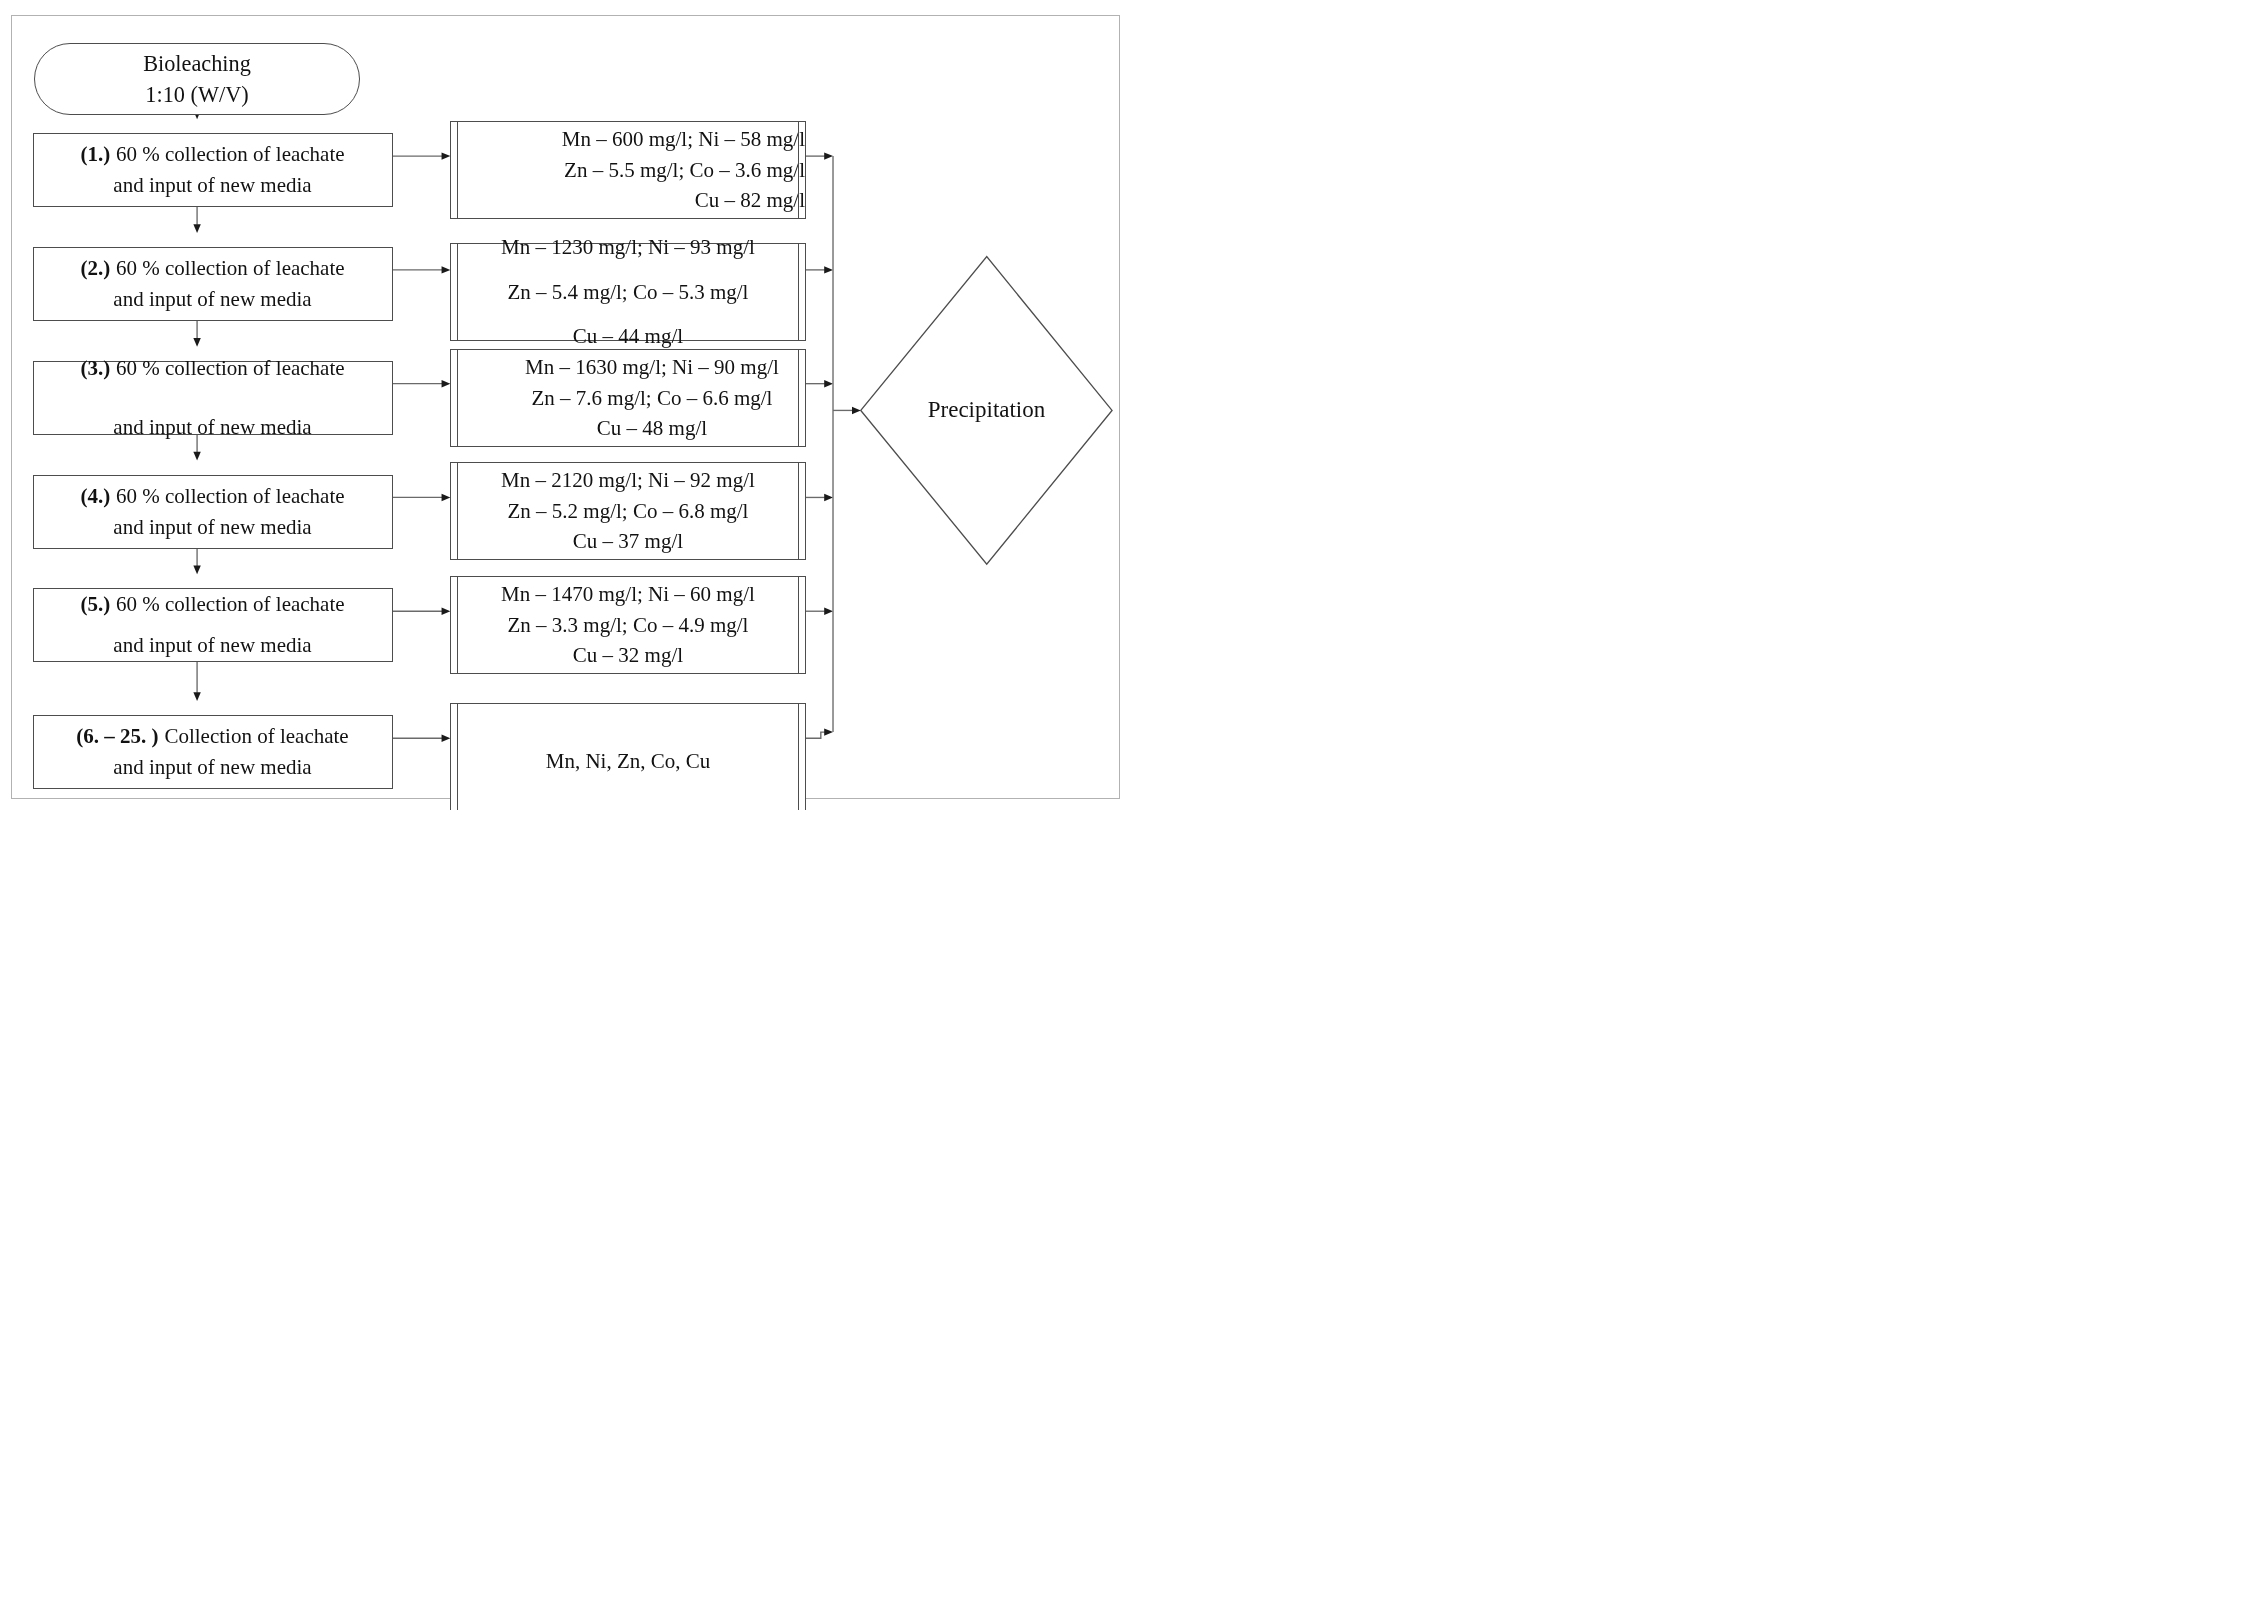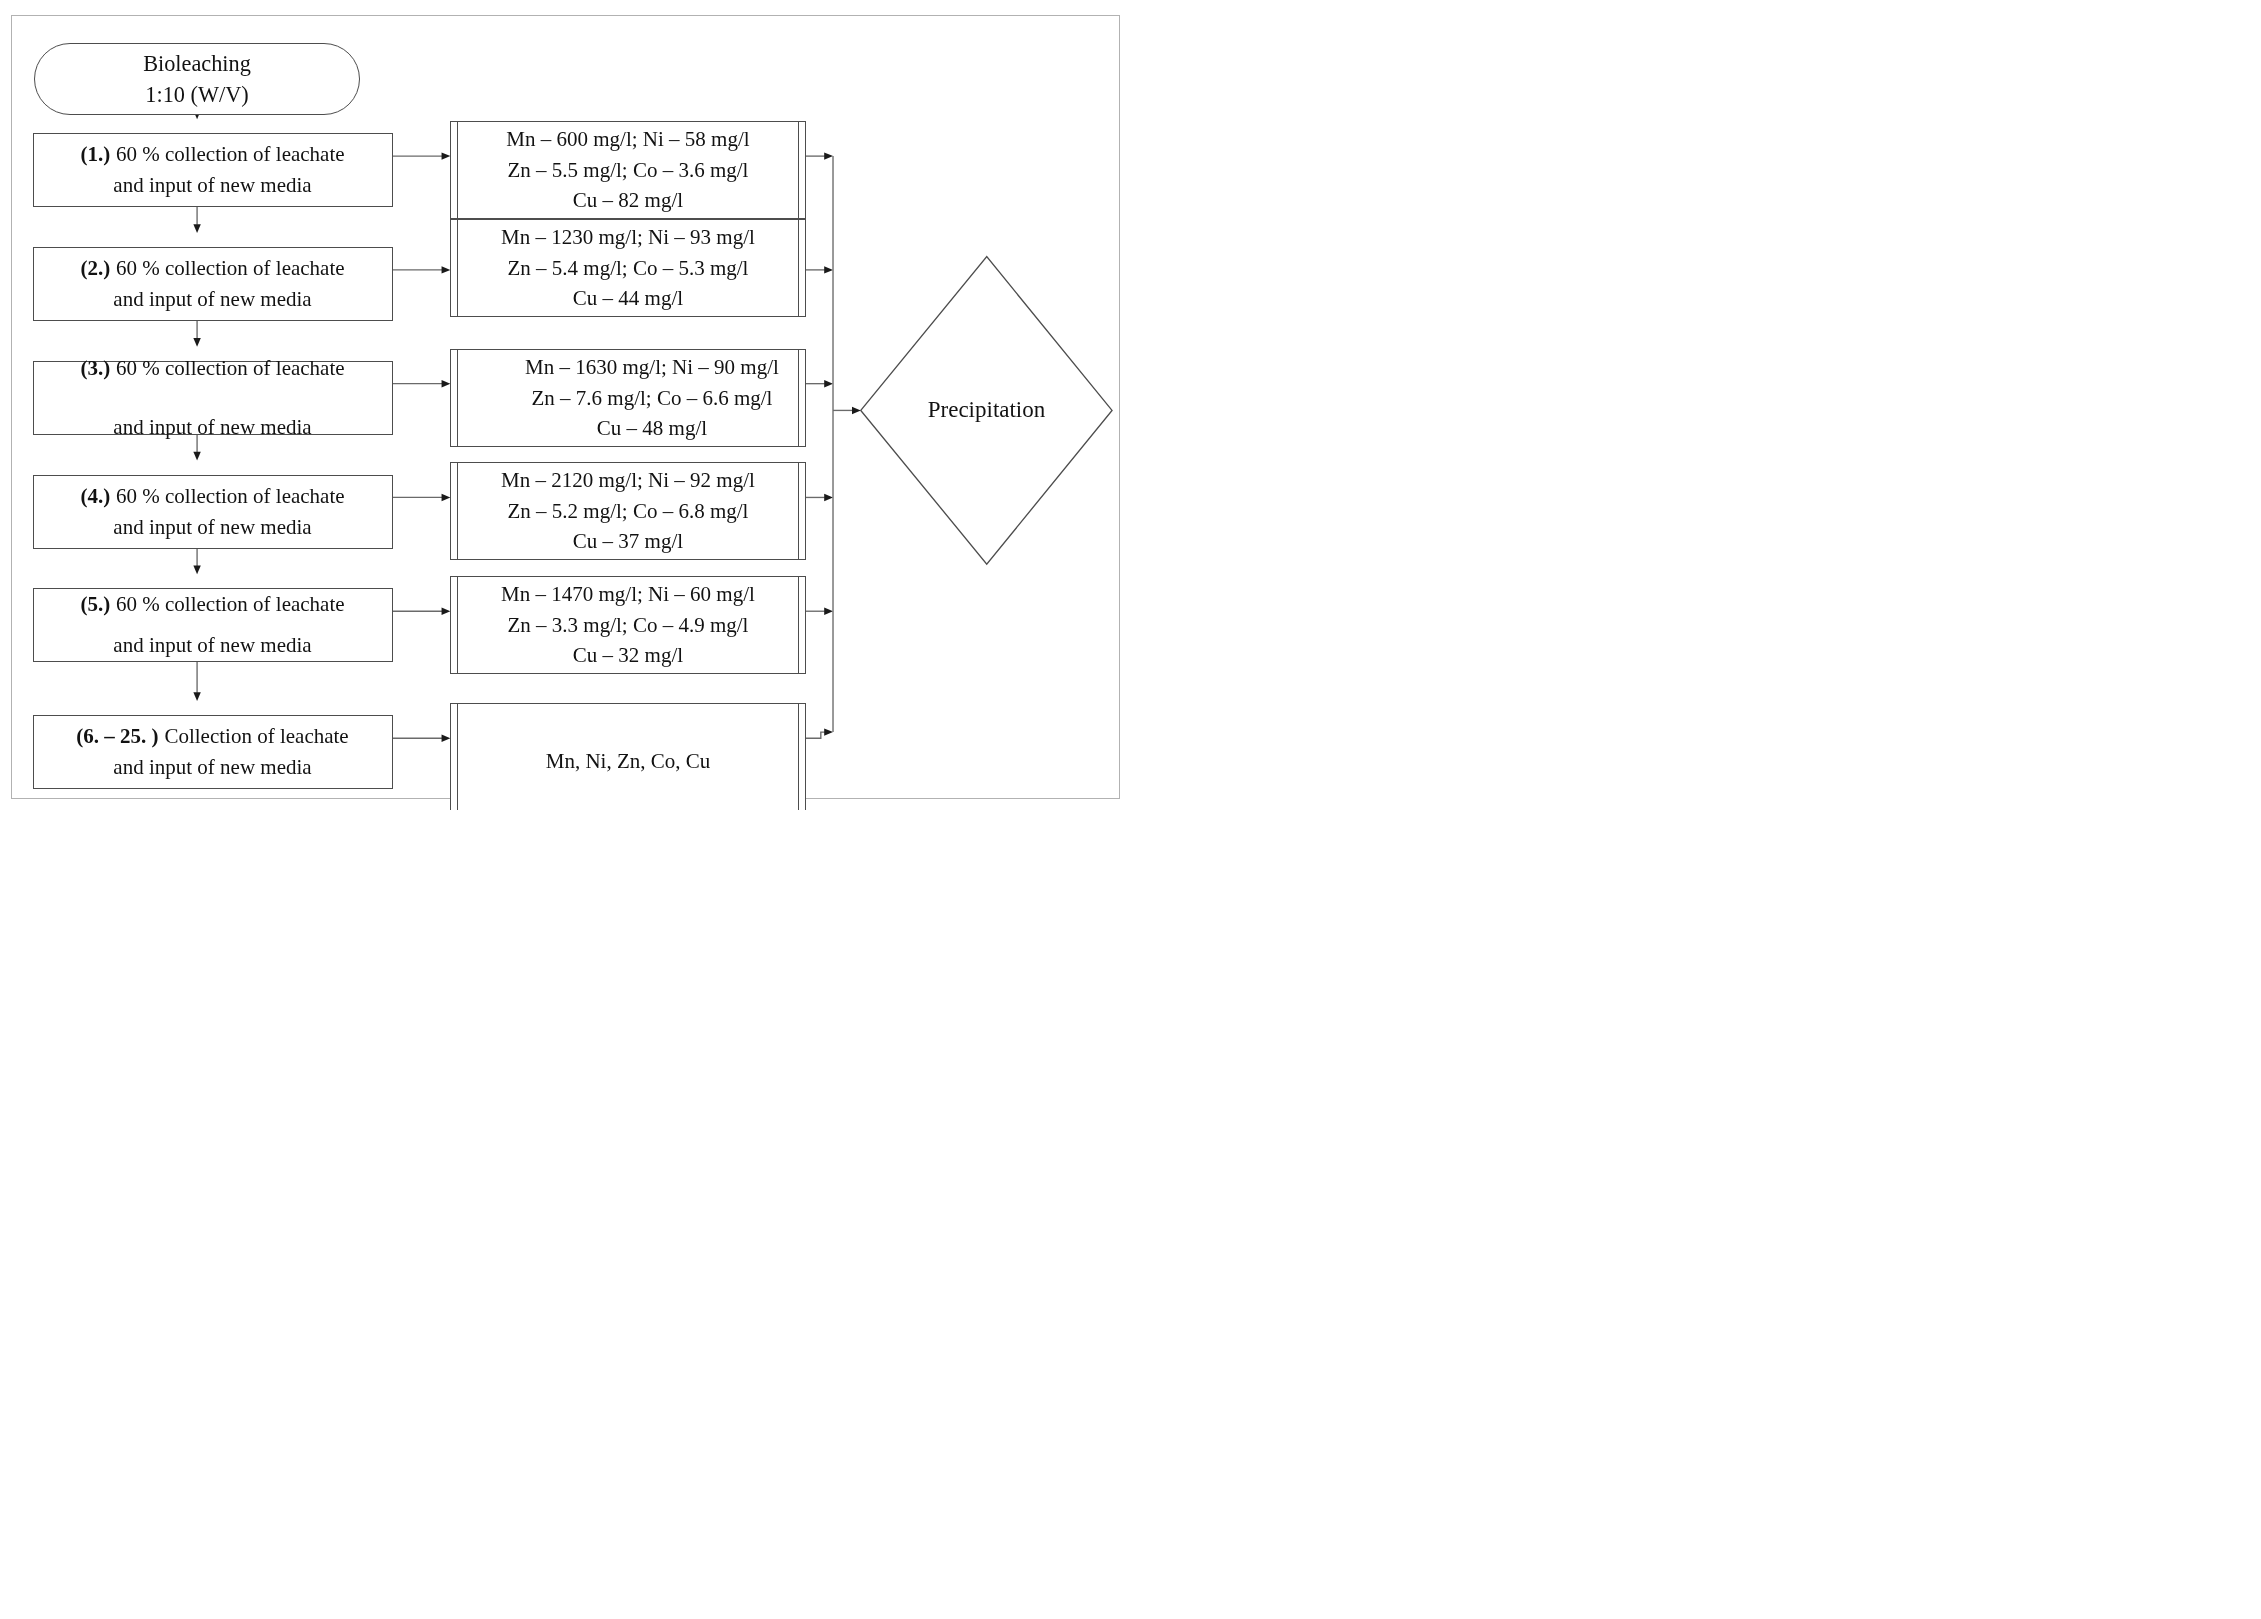--- a/index.html
+++ b/index.html
@@ -42,21 +42,21 @@
     content:"";position:absolute;top:0;bottom:0;width:1.4px;background:#4d4d4d;
   }
   .result::before{left:6.1px;}
   .result::after{right:6.1px;}
   .diamond-label{
     position:absolute;left:861px;top:394px;width:251px;
     text-align:center;font-size:23px;line-height:32.5px;
   }
   .t1{top:119px;} .t2{top:233px;} .t3{top:347px;gap:28px;}
   .t4{top:461px;text-align:right;} .t5{top:574px;justify-content:space-between;} .t6{top:701px;height:74px;}
-  .m1{top:107px;} .m2{top:205px;} .m3{top:335px;padding-left:48px;}
+  .m1{top:107px;align-items:flex-end;} .m2{top:229px;gap:14px;} .m3{top:335px;padding-left:48px;}
   .m4{top:448px;} .m5{top:562px;} .m6{top:689px;height:117px;}
 </style>
 </head>
 <body>
 
 <div class="figure">
   <div class="frame"></div>
 
   <svg class="connectors" width="1131" height="810" viewBox="0 0 1670 1196" fill="none" stroke="#6a6a6a" stroke-width="2">
 

